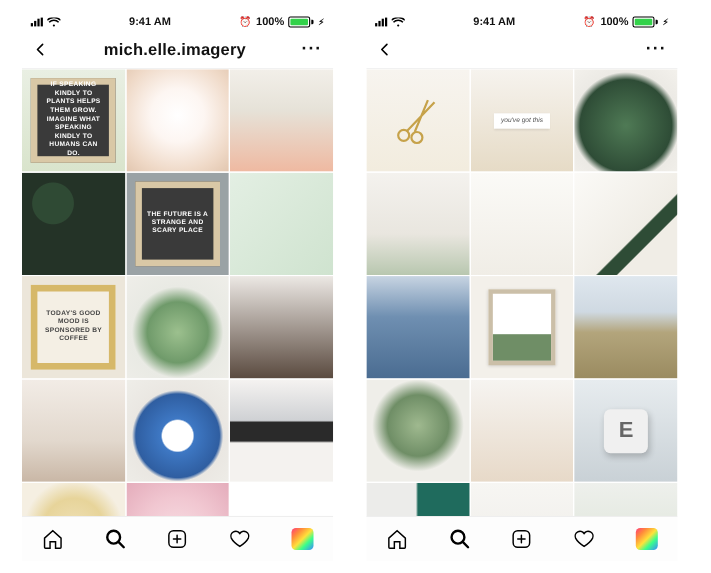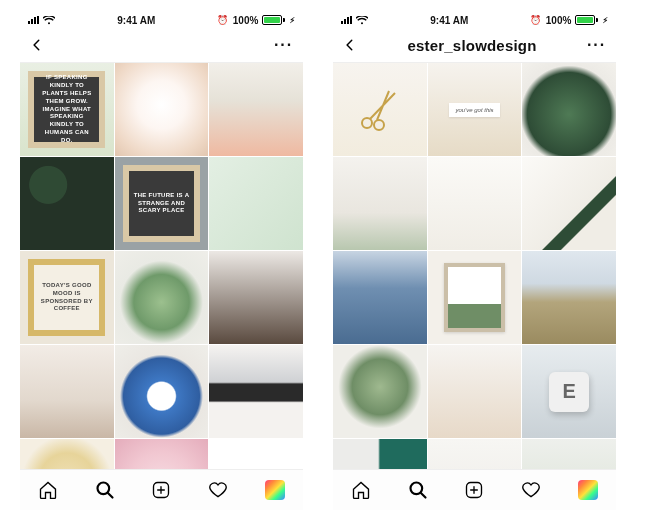--- a/index.html
+++ b/index.html
@@ -146,20 +146,21 @@
         <span class="bolt">⚡︎</span>
       </div>
     </div>
 
     <div class="navbar">
       <div class="back-chevron">
         <svg viewBox="0 0 24 24">
             <path d="M15 4l-8 8 8 8" stroke="#000" stroke-width="2.5" fill="none" stroke-linecap="round" stroke-linejoin="round"></path>
           </svg>
       </div>
+      <div class="title">mich.elle.imagery</div>
       <div class="dots">···</div>
     </div>
 
     <div class="grid">
         <div class="tile">
           <div class="bg" style="background: linear-gradient(rgb(233, 239, 227), rgb(217, 228, 204));"></div>
           <div class="overlay">
             <div class="letterboard">IF SPEAKING KINDLY TO PLANTS HELPS THEM GROW. IMAGINE WHAT SPEAKING KINDLY TO HUMANS CAN DO.</div>
           </div>
         </div>
@@ -263,21 +264,20 @@
         <span class="bolt">⚡︎</span>
       </div>
     </div>
 
     <div class="navbar">
       <div class="back-chevron">
         <svg viewBox="0 0 24 24">
             <path d="M15 4l-8 8 8 8" stroke="#000" stroke-width="2.5" fill="none" stroke-linecap="round" stroke-linejoin="round"></path>
           </svg>
       </div>
-      <div class="title">ester_slowdesign</div>
       <div class="dots">···</div>
     </div>
 
     <div class="grid">
         <div class="tile">
           <div class="bg" style="background: linear-gradient(rgb(247, 244, 239) 0%, rgb(242, 236, 222) 100%);"></div>
           <div class="overlay">
             <svg width="50" height="50" viewBox="0 0 50 50">
               <g stroke="#c6a24a" stroke-width="2" fill="none">
                 <circle cx="12" cy="38" r="5"></circle>

